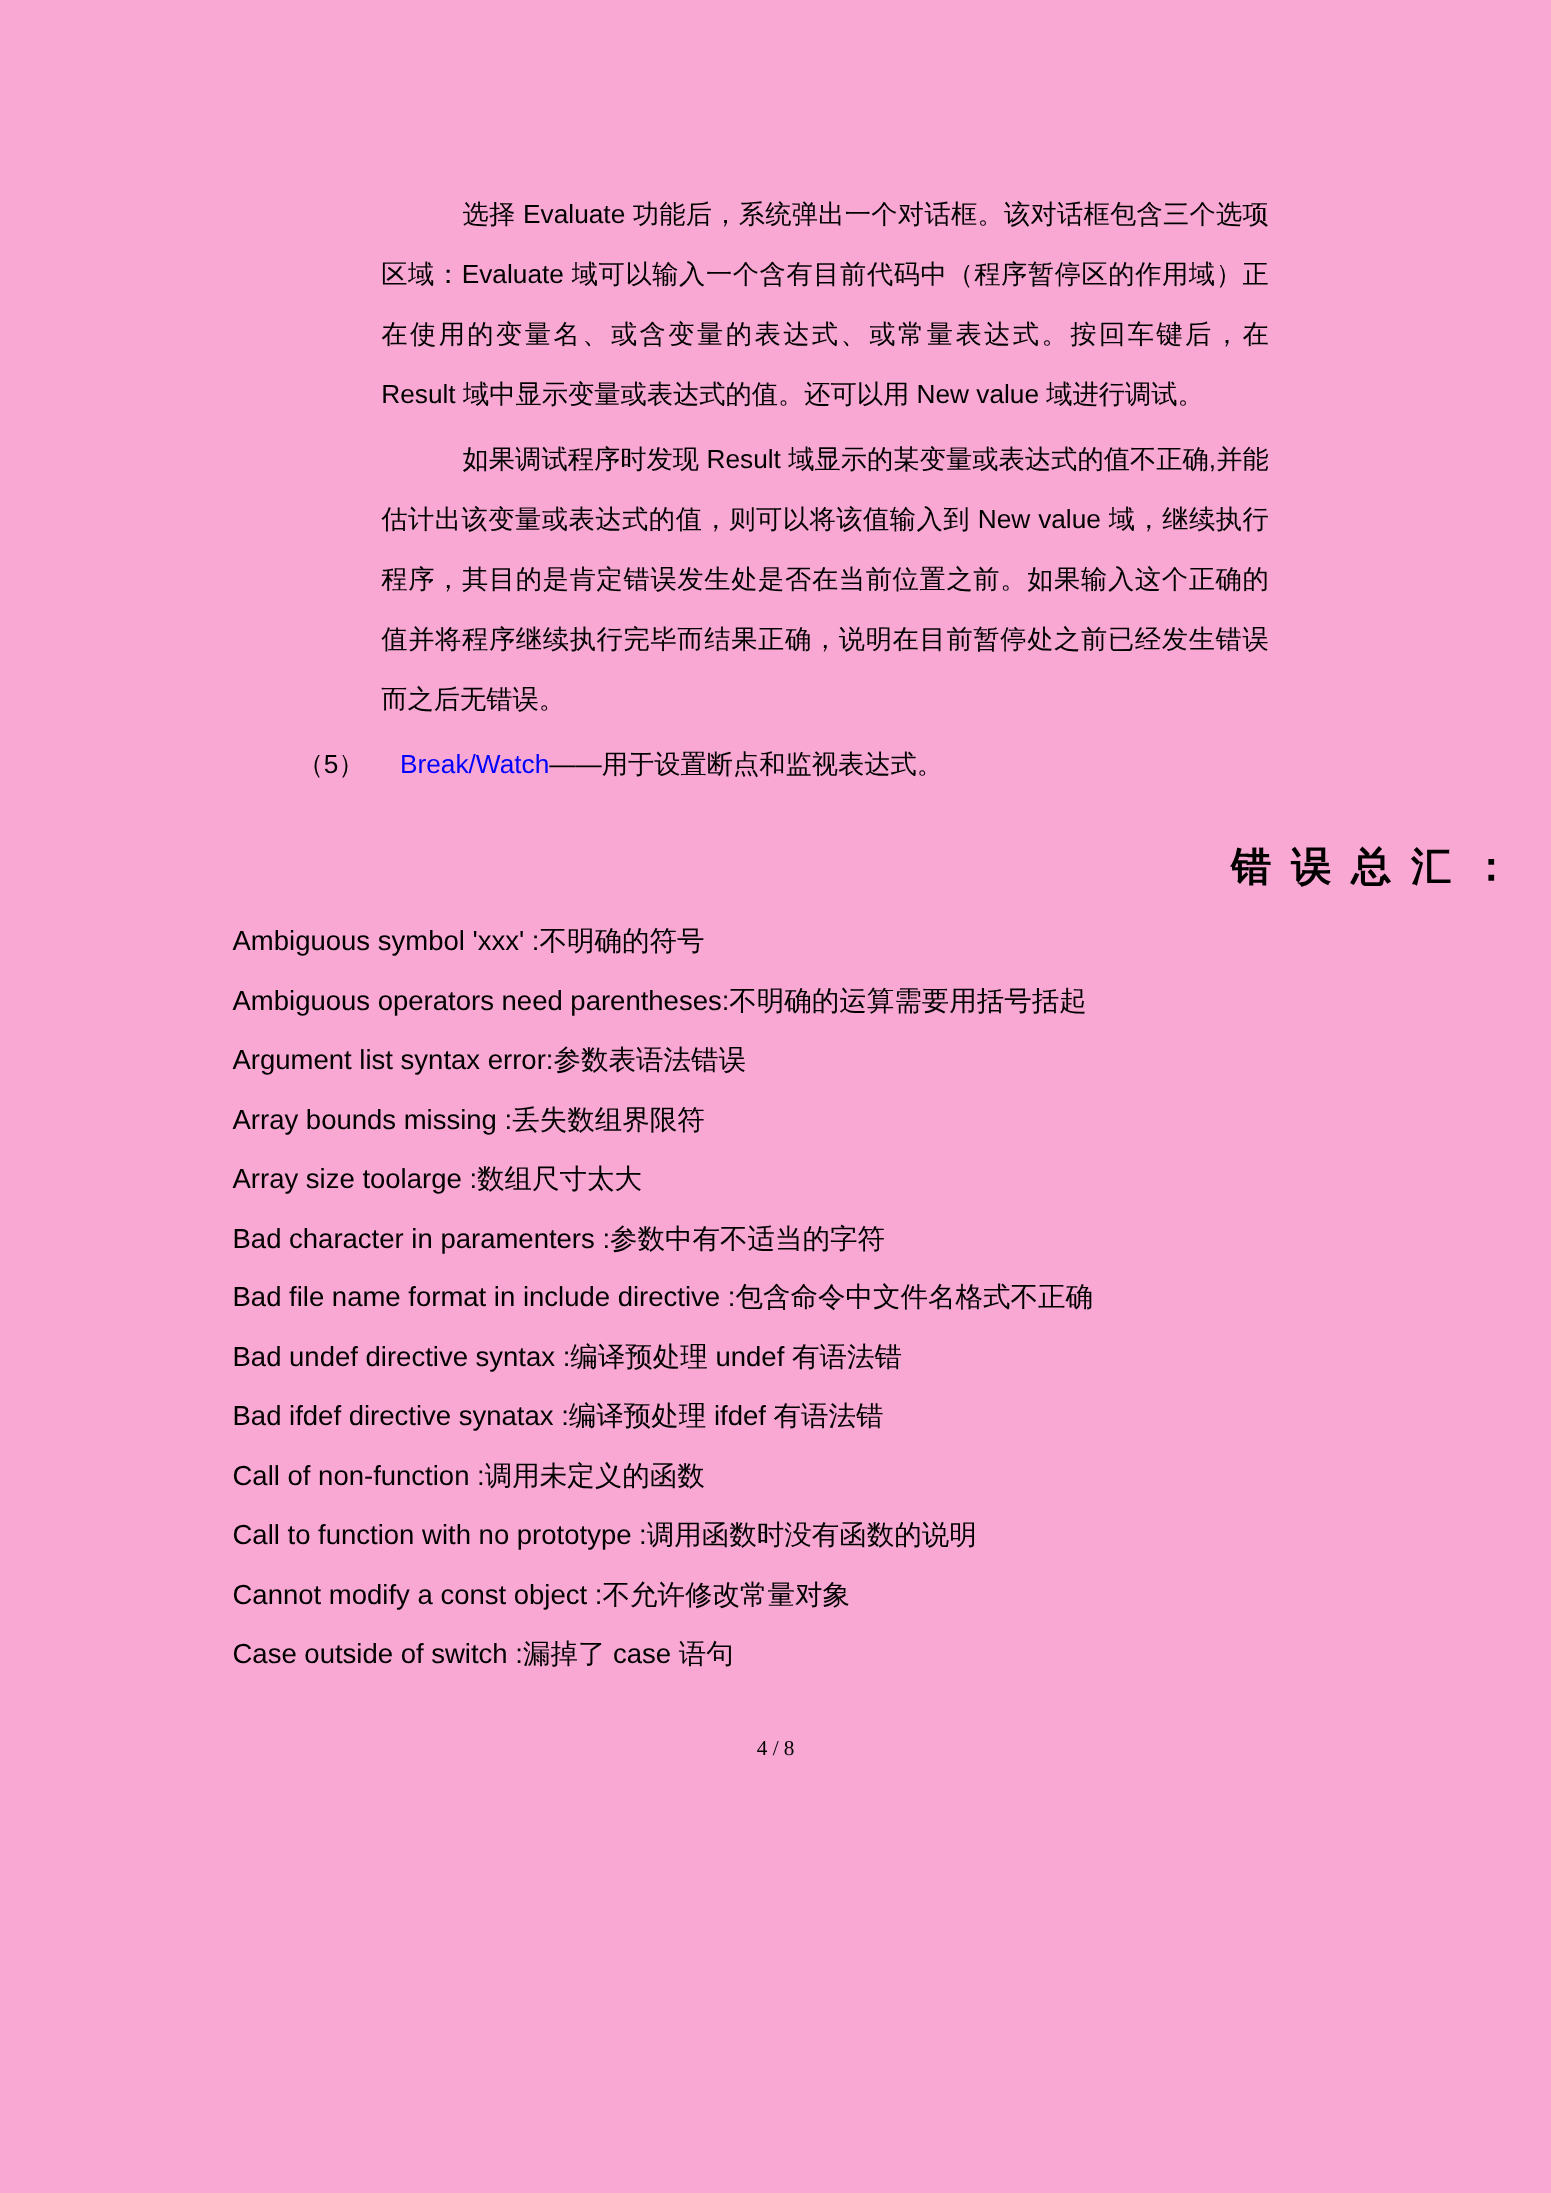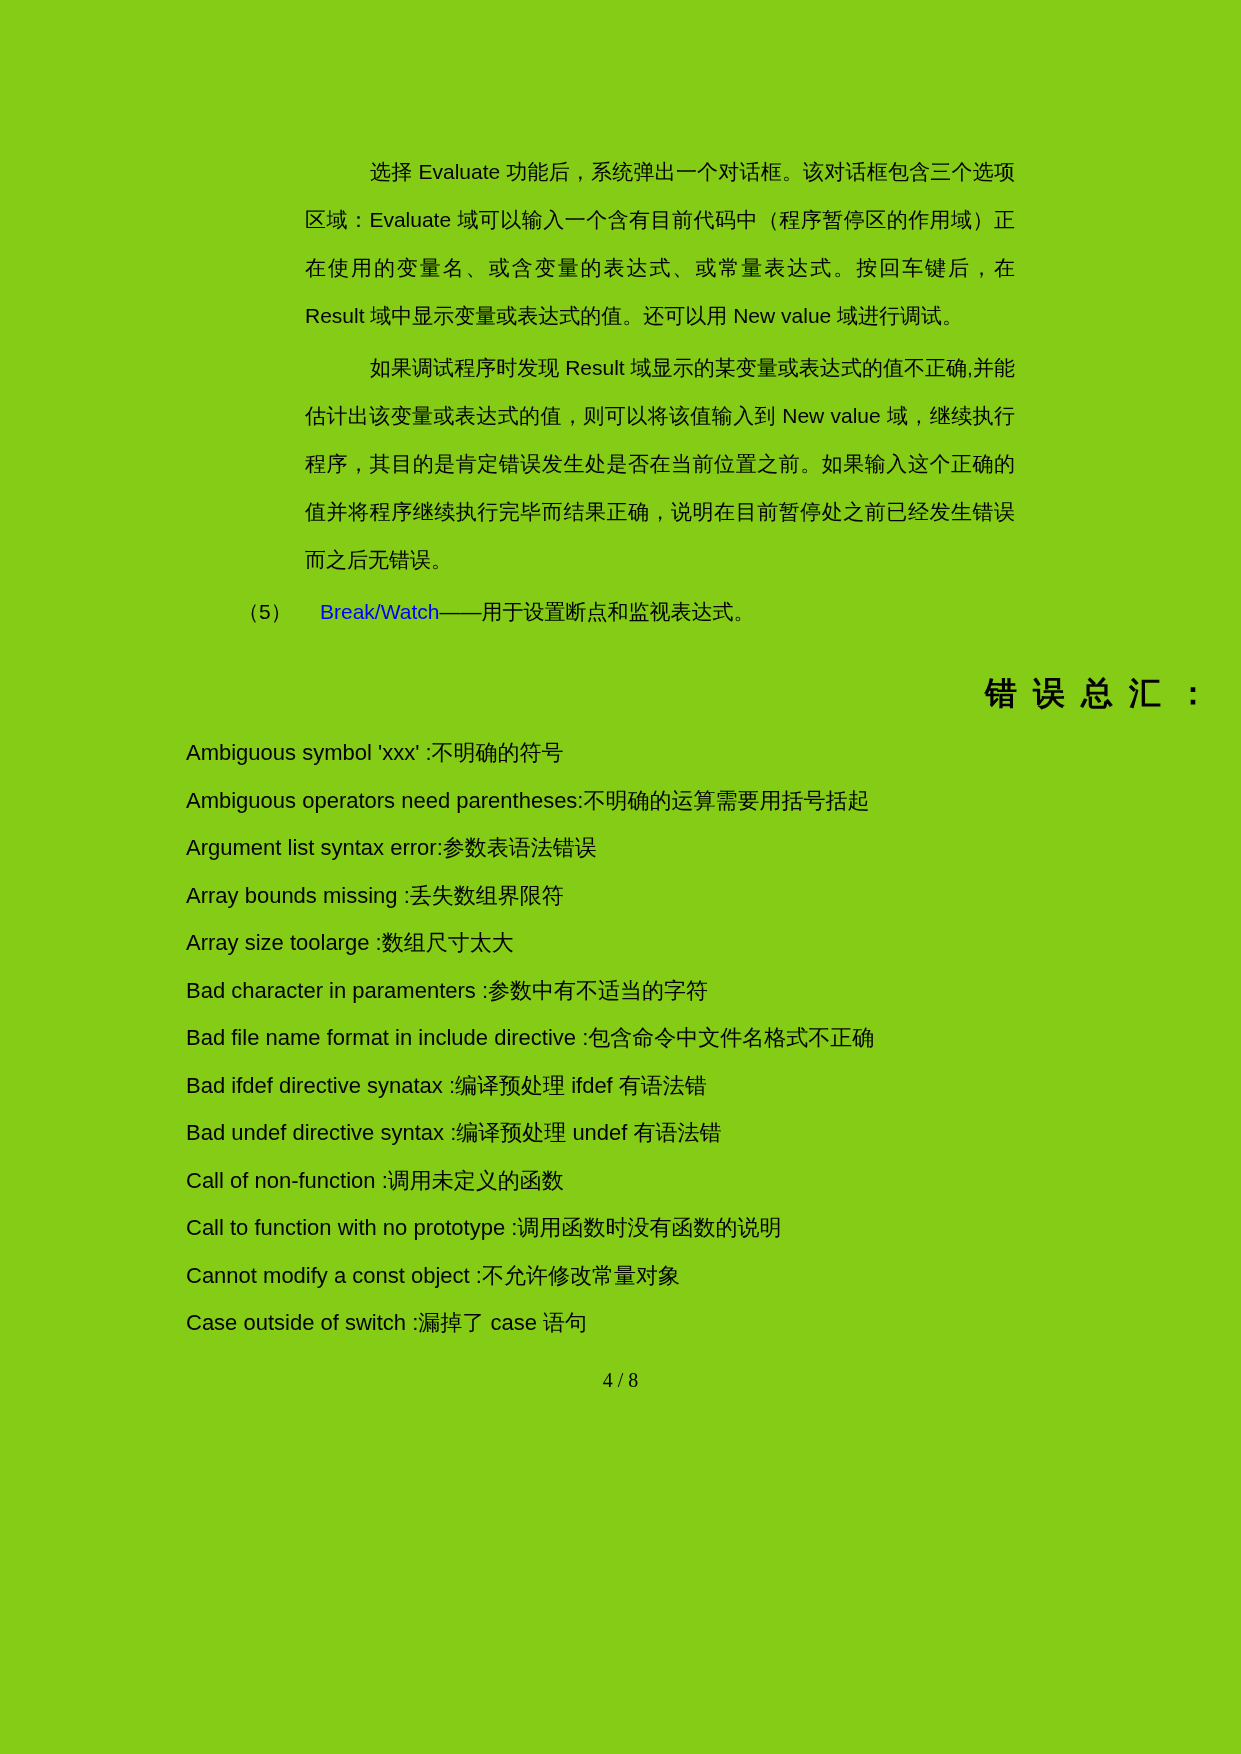--- a/index.html
+++ b/index.html
@@ -1,21 +1,21 @@
 <!DOCTYPE html>
 <html><head>
 <meta charset="utf-8">
 <style>
   html,body{margin:0;padding:0;}
   body{background:#ffffff;}
   .page{
     position:relative;
     width:1241px;
     height:1754px;
-    background:#84cc16;
+    background:#f9a8d4;
     color:#000000;
     overflow:hidden;
     font-family:"Liberation Sans", sans-serif;
   }
   
   .body-para{
     margin:0 0 0 305px;
     width:710px;
     font-size:21px;
     line-height:48px;
@@ -58,25 +58,25 @@
   }
   .error-item{
     font-size:22px;
     line-height:47.5px;
     white-space:nowrap;
   }
   .err-en{color:#000000;}
   .err-zh{color:#000000;}
   
   .footer{
-    margin-top:19px;
+    margin-top:38px;
     width:1241px;
     text-align:center;
     font-family:"Liberation Serif", serif;
-    font-size:20px;
+    font-size:17px;
     line-height:28px;
     color:#000000;
   }
 </style>
 </head>
 <body>
 
 <div class="page">
 
   <p class="body-para para-1">选择 Evaluate 功能后，系统弹出一个对话框。该对话框包含三个选项区域：Evaluate 域可以输入一个含有目前代码中（程序暂停区的作用域）正在使用的变量名、或含变量的表达式、或常量表达式。按回车键后，在 Result 域中显示变量或表达式的值。还可以用 New value 域进行调试。</p>
@@ -91,22 +91,22 @@
   <h1 class="section-heading">错误总汇：</h1>
 
   <div class="error-list">
     <div class="error-item"><span class="err-en">Ambiguous symbol 'xxx' :</span><span class="err-zh">不明确的符号</span></div>
     <div class="error-item"><span class="err-en">Ambiguous operators need parentheses:</span><span class="err-zh">不明确的运算需要用括号括起</span></div>
     <div class="error-item"><span class="err-en">Argument list syntax error:</span><span class="err-zh">参数表语法错误</span></div>
     <div class="error-item"><span class="err-en">Array bounds missing :</span><span class="err-zh">丢失数组界限符</span></div>
     <div class="error-item"><span class="err-en">Array size toolarge :</span><span class="err-zh">数组尺寸太大</span></div>
     <div class="error-item"><span class="err-en">Bad character in paramenters :</span><span class="err-zh">参数中有不适当的字符</span></div>
     <div class="error-item"><span class="err-en">Bad file name format in include directive :</span><span class="err-zh">包含命令中文件名格式不正确</span></div>
+    <div class="error-item"><span class="err-en">Bad undef directive syntax :</span><span class="err-zh">编译预处理 undef 有语法错</span></div>
     <div class="error-item"><span class="err-en">Bad ifdef directive synatax :</span><span class="err-zh">编译预处理 ifdef 有语法错</span></div>
-    <div class="error-item"><span class="err-en">Bad undef directive syntax :</span><span class="err-zh">编译预处理 undef 有语法错</span></div>
     <div class="error-item"><span class="err-en">Call of non-function :</span><span class="err-zh">调用未定义的函数</span></div>
     <div class="error-item"><span class="err-en">Call to function with no prototype :</span><span class="err-zh">调用函数时没有函数的说明</span></div>
     <div class="error-item"><span class="err-en">Cannot modify a const object :</span><span class="err-zh">不允许修改常量对象</span></div>
     <div class="error-item"><span class="err-en">Case outside of switch :</span><span class="err-zh">漏掉了 case 语句</span></div>
   </div>
 
   <div class="footer">4 / 8</div>
 
 </div>
 

